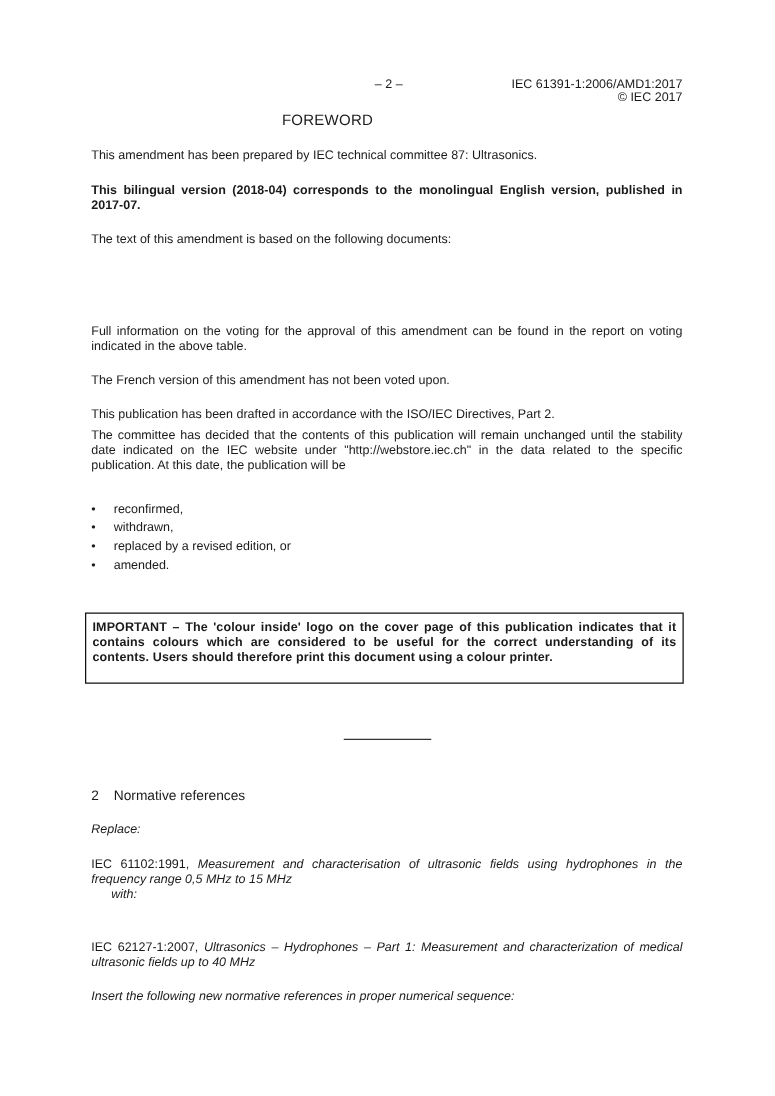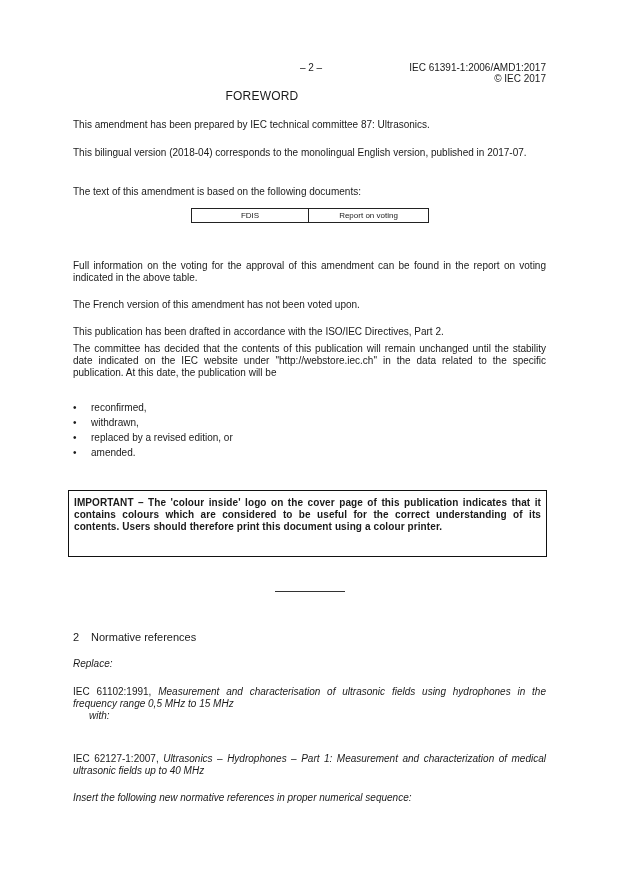--- a/index.html
+++ b/index.html
@@ -20,21 +20,21 @@
   }
   .doc-table td {
     border: 1px solid #222; text-align: center; height: 12px; padding: 1px 0 0 0;
   }
   .doc-table td.c1 { width: 116px; }
   .doc-table td.c2 { width: 119px; }
   .bullets { left: 73px; top: 402px; width: 473px; margin: 0; padding: 0; list-style: none; }
   .bullets li { height: 15px; position: relative; padding-left: 18px; }
   .bullets li .dot { position: absolute; left: 0; top: 0; }
   .important-box {
-    left: 68px; top: 490px; width: 479px; height: 67px;
+    left: 68px; top: 490px; width: 479px; height: 57px;
     border: 1px solid #111; box-sizing: border-box;
   }
   .important-text {
     position: absolute; left: 5px; top: 6px; width: 467px;
     font-weight: bold; text-align: justify; letter-spacing: 0.1px;
   }
   .rule { left: 275px; top: 591px; width: 70px; height: 0; border-top: 1px solid #333; }
   .h2 { left: 73px; top: 631px; font-weight: normal; font-size: 11px; }
   .h2 .num { display: inline-block; width: 18px; }
   .ital { font-style: italic; }
@@ -44,29 +44,25 @@
 
 <div>
   <div class="abs page-num">– 2 –</div>
   <div class="abs doc-id">IEC 61391-1:2006/AMD1:2017</div>
   <div class="abs copyright">© IEC 2017</div>
 </div>
 
 <div class="abs foreword">FOREWORD</div>
 
 <p class="abs para" style="top:119px;margin:0;">This amendment has been prepared by IEC technical committee 87: Ultrasonics.</p>
-<p class="abs para" style="top:147px;margin:0;">This bilingual version (2018-04) corresponds to the monolingual English version, published in 2017-07.</p>
+<p class="abs para" style="top:147px;margin:0;font-weight:bold;">This bilingual version (2018-04) corresponds to the monolingual English version, published in 2017-07.</p>
 <p class="abs para" style="top:186px;margin:0;">The text of this amendment is based on the following documents:</p>
 
 <table class="doc-table">
   <tbody>
-      <tr>
-    <td class="c1">FDIS</td>
-    <td class="c2">Report on voting</td>
-  </tr>
 </tbody>
   </table>
 
 <p class="abs para" style="top:260px;margin:0;">Full information on the voting for the approval of this amendment can be found in the report on voting indicated in the above table.</p>
 <p class="abs para" style="top:299px;margin:0;">The French version of this amendment has not been voted upon.</p>
 <p class="abs para" style="top:326px;margin:0;">This publication has been drafted in accordance with the ISO/IEC Directives, Part 2.</p>
 <p class="abs para" style="top:343px;margin:0;">The committee has decided that the contents of this publication will remain unchanged until the stability date indicated on the IEC website under "http://webstore.iec.ch" in the data related to the specific publication. At this date, the publication will be</p>
 
 <ul class="abs bullets">
   <li><span class="dot">•</span><span>reconfirmed,</span></li>

